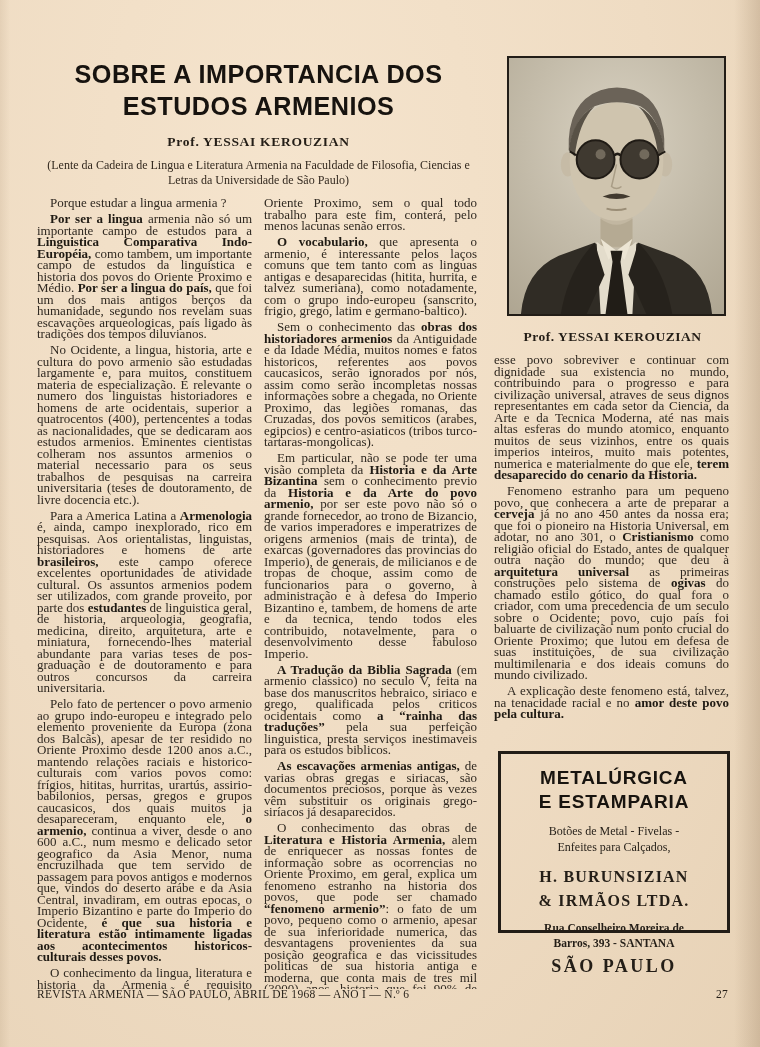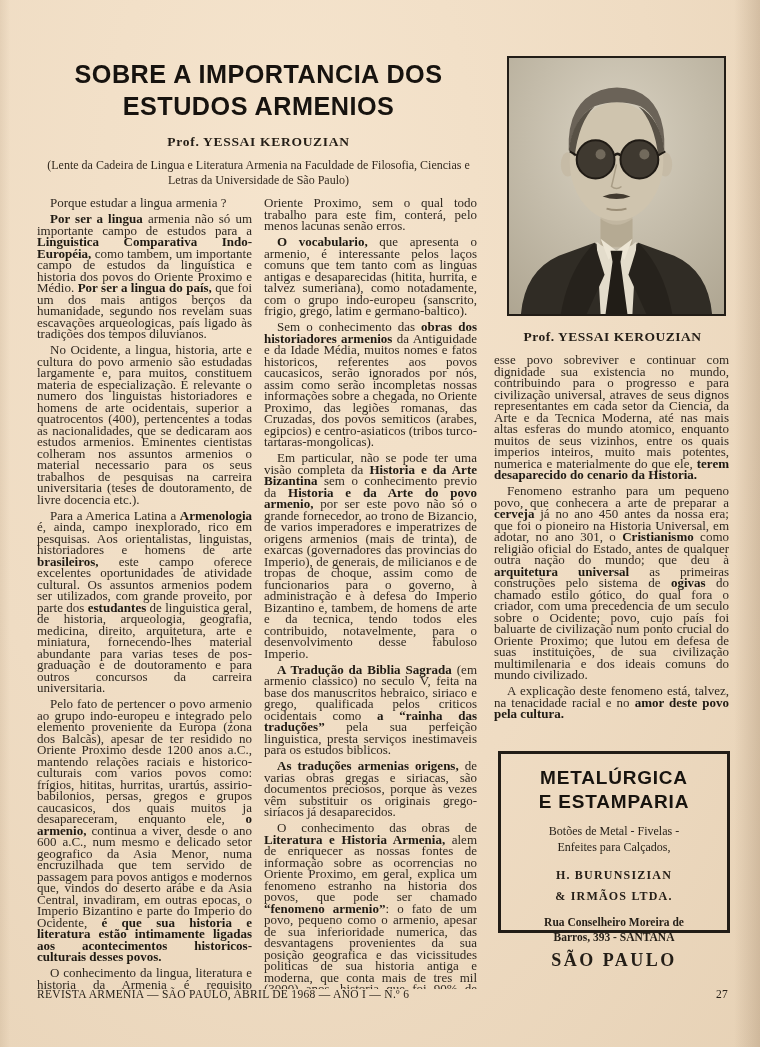--- a/index.html
+++ b/index.html
@@ -52,21 +52,21 @@
   .para .bold{font-weight:bold;color:#1f1a13;}
 
   .ad{
     position:absolute;left:498px;top:751px;width:232px;height:182px;
     border:3px solid #221d17;box-sizing:border-box;text-align:center;color:#241e17;
   }
   .ad-title{font-family:"Liberation Sans","DejaVu Sans",sans-serif;font-weight:bold;
     font-size:19px;line-height:24px;letter-spacing:0.8px;color:#18140f;}
   .ad-title.first{margin-top:12px;}
   .ad-products{font-weight:normal;font-size:12px;line-height:16px;margin-top:9px;}
-  .ad-co{font-weight:bold;font-size:12px;letter-spacing:1.2px;margin-top:13px;}
+  .ad-co{font-weight:bold;font-size:16px;letter-spacing:1.2px;margin-top:13px;}
   .ad-co.second{margin-top:6px;}
   .ad-addr{font-weight:bold;font-size:11.5px;line-height:14.5px;margin-top:11px;}
   .ad-city{font-weight:bold;font-size:18px;letter-spacing:2.5px;margin-top:6px;}
 
   .footer{
     position:absolute;left:37px;top:988px;width:691px;
     display:flex;justify-content:space-between;align-items:center;
     font-weight:normal;font-size:11.5px;letter-spacing:0.3px;color:#241e17;gap:20px;
   }
 </style>
@@ -129,21 +129,21 @@
       <p class="para"><span>Para a America Latina a </span><span class="bold">Armenologia</span><span> é, ainda, campo inexplorado, rico em pesquisas. Aos orientalistas, linguistas, historiadores e homens de arte </span><span class="bold">brasileiros,</span><span> este campo oferece excelentes oportunidades de atividade cultural. Os assuntos armenios podem ser utilizados, com grande proveito, por parte dos </span><span class="bold">estudantes</span><span> de linguistica geral, de historia, arqueologia, geografia, medicina, direito, arquitetura, arte e miniatura, fornecendo-lhes material abundante para varias teses de pos-graduação e de doutoramento e para outros concursos da carreira universitaria.</span></p>
       <p class="para"><span>Pelo fato de pertencer o povo armenio ao grupo indo-europeu e integrado pelo elemento proveniente da Europa (zona dos Balcãs), apesar de ter residido no Oriente Proximo desde 1200 anos a.C., mantendo relações raciais e historico-culturais com varios povos como: frígios, hititas, hurritas, urartús, assirio-babilonios, persas, gregos e grupos caucasicos, dos quais muitos ja desapareceram, enquanto ele, </span><span class="bold">o armenio,</span><span> continua a viver, desde o ano 600 a.C., num mesmo e delicado setor geografico da Asia Menor, numa encruzilhada que tem servido de passagem para povos antigos e modernos que, vindos do deserto arábe e da Asia Central, invadiram, em outras epocas, o Imperio Bizantino e parte do Imperio do Ocidente, </span><span class="bold">é que sua historia e literatura estão intimamente ligadas aos acontecimentos historicos-culturais desses povos.</span></p>
       <p class="para"><span>O conhecimento da lingua, literatura e historia da Armenia é requisito preliminar para o estudo de qualquer assunto relacionado com os povos do</span></p>
     </section>
   <section class="col col2">
       <p class="para cont"><span>Oriente Proximo, sem o qual todo trabalho para este fim, conterá, pelo menos lacunas senão erros.</span></p>
       <p class="para"><span class="bold">O vocabulario,</span><span> que apresenta o armenio, é interessante pelos laços comuns que tem tanto com as linguas antigas e desaparecidas (hitita, hurrita, e talvez sumeriana), como notadamente, com o grupo indo-europeu (sanscrito, frigio, grego, latim e germano-baltico).</span></p>
       <p class="para"><span>Sem o conhecimento das </span><span class="bold">obras dos historiadores armenios</span><span> da Antiguidade e da Idade Média, muitos nomes e fatos historicos, referentes aos povos caucasicos, serão ignorados por nós, assim como serão incompletas nossas informações sobre a chegada, no Oriente Proximo, das legiões romanas, das Cruzadas, dos povos semiticos (arabes, egipcios) e centro-asiaticos (tribos turco-tartaras-mongolicas).</span></p>
       <p class="para"><span>Em particular, não se pode ter uma visão completa da </span><span class="bold">Historia e da Arte Bizantina</span><span> sem o conhecimento previo da </span><span class="bold">Historia e da Arte do povo armenio,</span><span> por ser este povo não só o grande fornecedor, ao trono de Bizancio, de varios imperadores e imperatrizes de origens armenios (mais de trinta), de exarcas (governadores das provincias do Imperio), de generais, de milicianos e de tropas de choque, assim como de funcionarios para o governo, à administração e à defesa do Imperio Bizantino e, tambem, de homens de arte e da tecnica, tendo todos eles contribuido, notavelmente, para o desenvolvimento desse fabuloso Imperio.</span></p>
       <p class="para"><span class="bold">A Tradução da Biblia Sagrada</span><span> (em armenio classico) no seculo V, feita na base dos manuscritos hebraico, siriaco e grego, qualificada pelos criticos ocidentais como </span><span class="bold">a “rainha das traduções”</span><span> pela sua perfeição linguistica, presta serviços inestimaveis para os estudos biblicos.</span></p>
-      <p class="para"><span class="bold">As traduções armenias origens,</span><span> de varias obras gregas e siriacas, são documentos preciosos, porque às vezes vêm substituir os originais grego-siríacos já desaparecidos.</span></p>
+      <p class="para"><span class="bold">As escavações armenias antigas,</span><span> de varias obras gregas e siriacas, são documentos preciosos, porque às vezes vêm substituir os originais grego-siríacos já desaparecidos.</span></p>
       <p class="para"><span>O conhecimento das obras de </span><span class="bold">Literatura e Historia Armenia,</span><span> alem de enriquecer as nossas fontes de informação sobre as ocorrencias no Oriente Proximo, em geral, explica um fenomeno estranho na historia dos povos, que pode ser chamado </span><span class="bold">“fenomeno armenio”</span><span>: o fato de um povo, pequeno como o armenio, apesar de sua inferioridade numerica, das desvantagens provenientes da sua posição geografica e das vicissitudes politicas de sua historia antiga e moderna, que conta mais de tres mil (3000) anos, historia que foi 90% de guerras de auto-defesa e apenas 10% de paz e desenvolvimento; o fato de</span></p>
     </section>
   <section class="col col3">
       <p class="para cont"><span>esse povo sobreviver e continuar com dignidade sua existencia no mundo, contribuindo para o progresso e para civilização universal, atraves de seus dignos representantes em cada setor da Ciencia, da Arte e da Tecnica Moderna, até nas mais altas esferas do mundo atomico, enquanto muitos de seus vizinhos, entre os quais imperios inteiros, muito mais potentes, numerica e materialmente do que ele, </span><span class="bold">terem desaparecido do cenario da Historia.</span></p>
       <p class="para"><span>Fenomeno estranho para um pequeno povo, que conhecera a arte de preparar a </span><span class="bold">cerveja</span><span> já no ano 450 antes da nossa era; que foi o pioneiro na Historia Universal, em adotar, no ano 301, o </span><span class="bold">Cristianismo</span><span> como religião oficial do Estado, antes de qualquer outra nação do mundo; que deu à </span><span class="bold">arquitetura universal</span><span> as primeiras construções pelo sistema de </span><span class="bold">ogivas</span><span> do chamado estilo gótico, do qual fora o criador, com uma precedencia de um seculo sobre o Ocidente; povo, cujo país foi baluarte de civilização num ponto crucial do Oriente Proximo; que lutou em defesa de suas instituições, de sua civilização multimilenaria e dos ideais comuns do mundo civilizado.</span></p>
       <p class="para"><span>A explicação deste fenomeno está, talvez, na tenacidade racial e no </span><span class="bold">amor deste povo pela cultura.</span></p>
     </section>
 
   <aside class="ad">
     <div class="ad-title first">METALÚRGICA</div>

